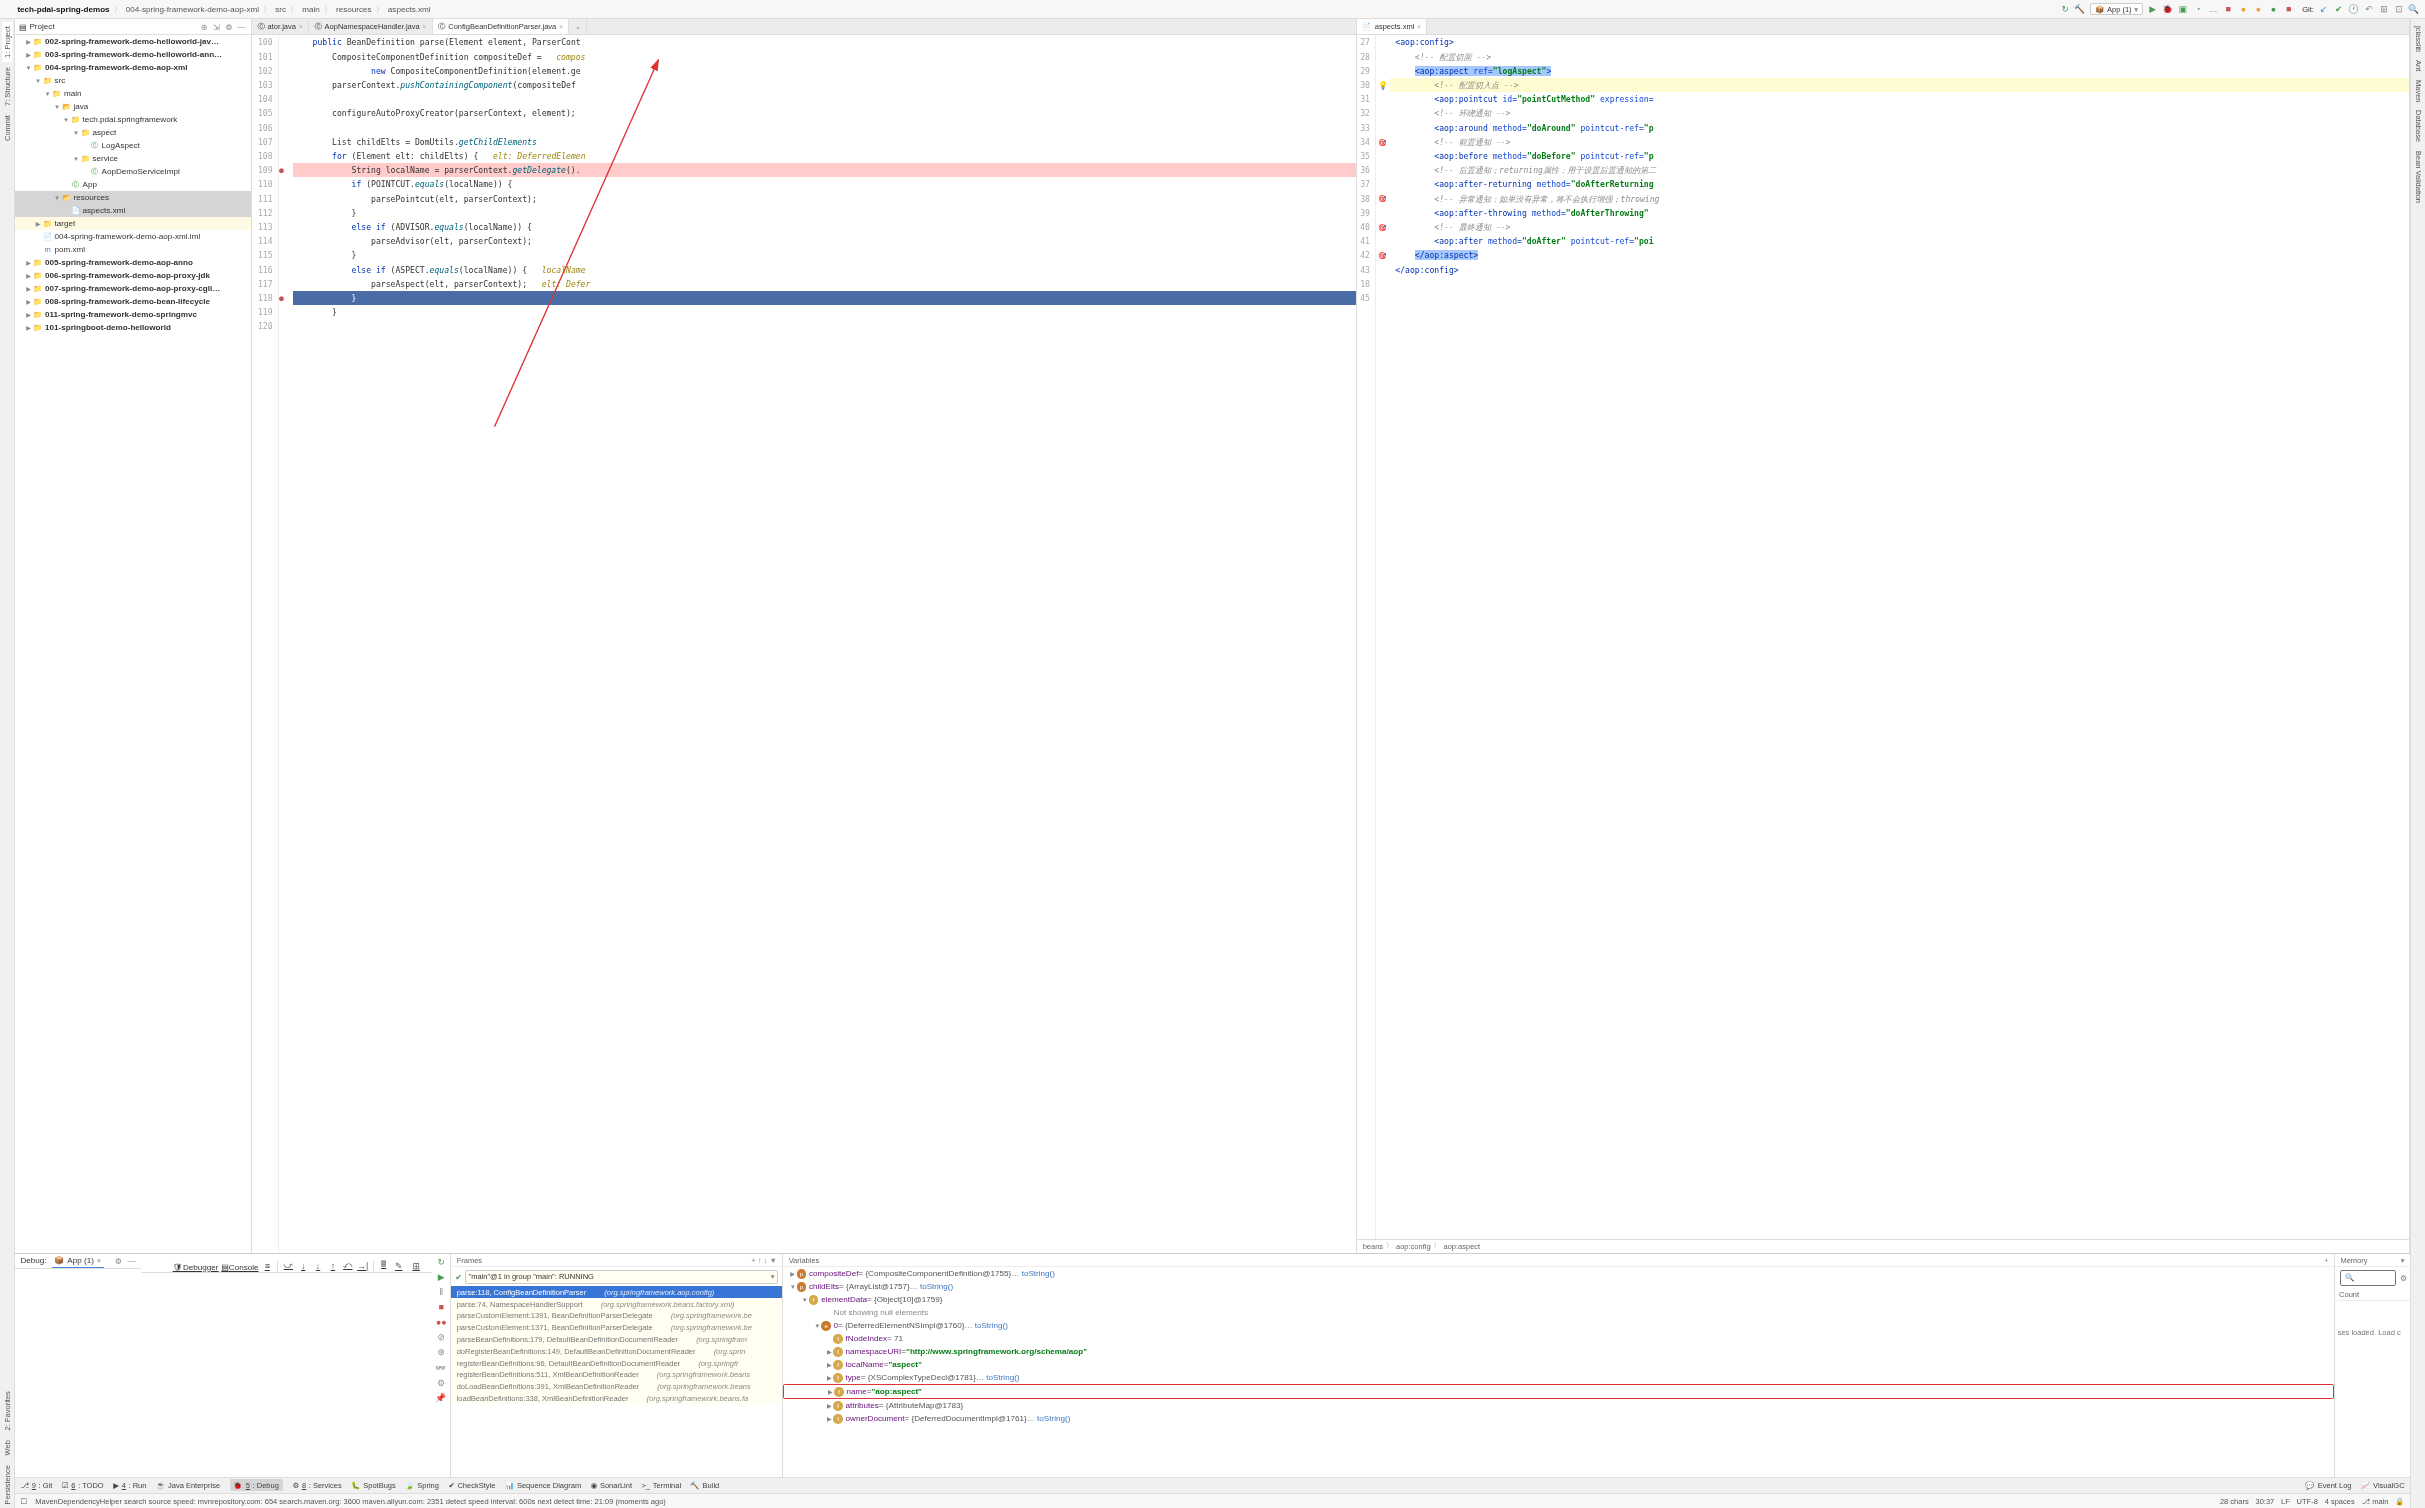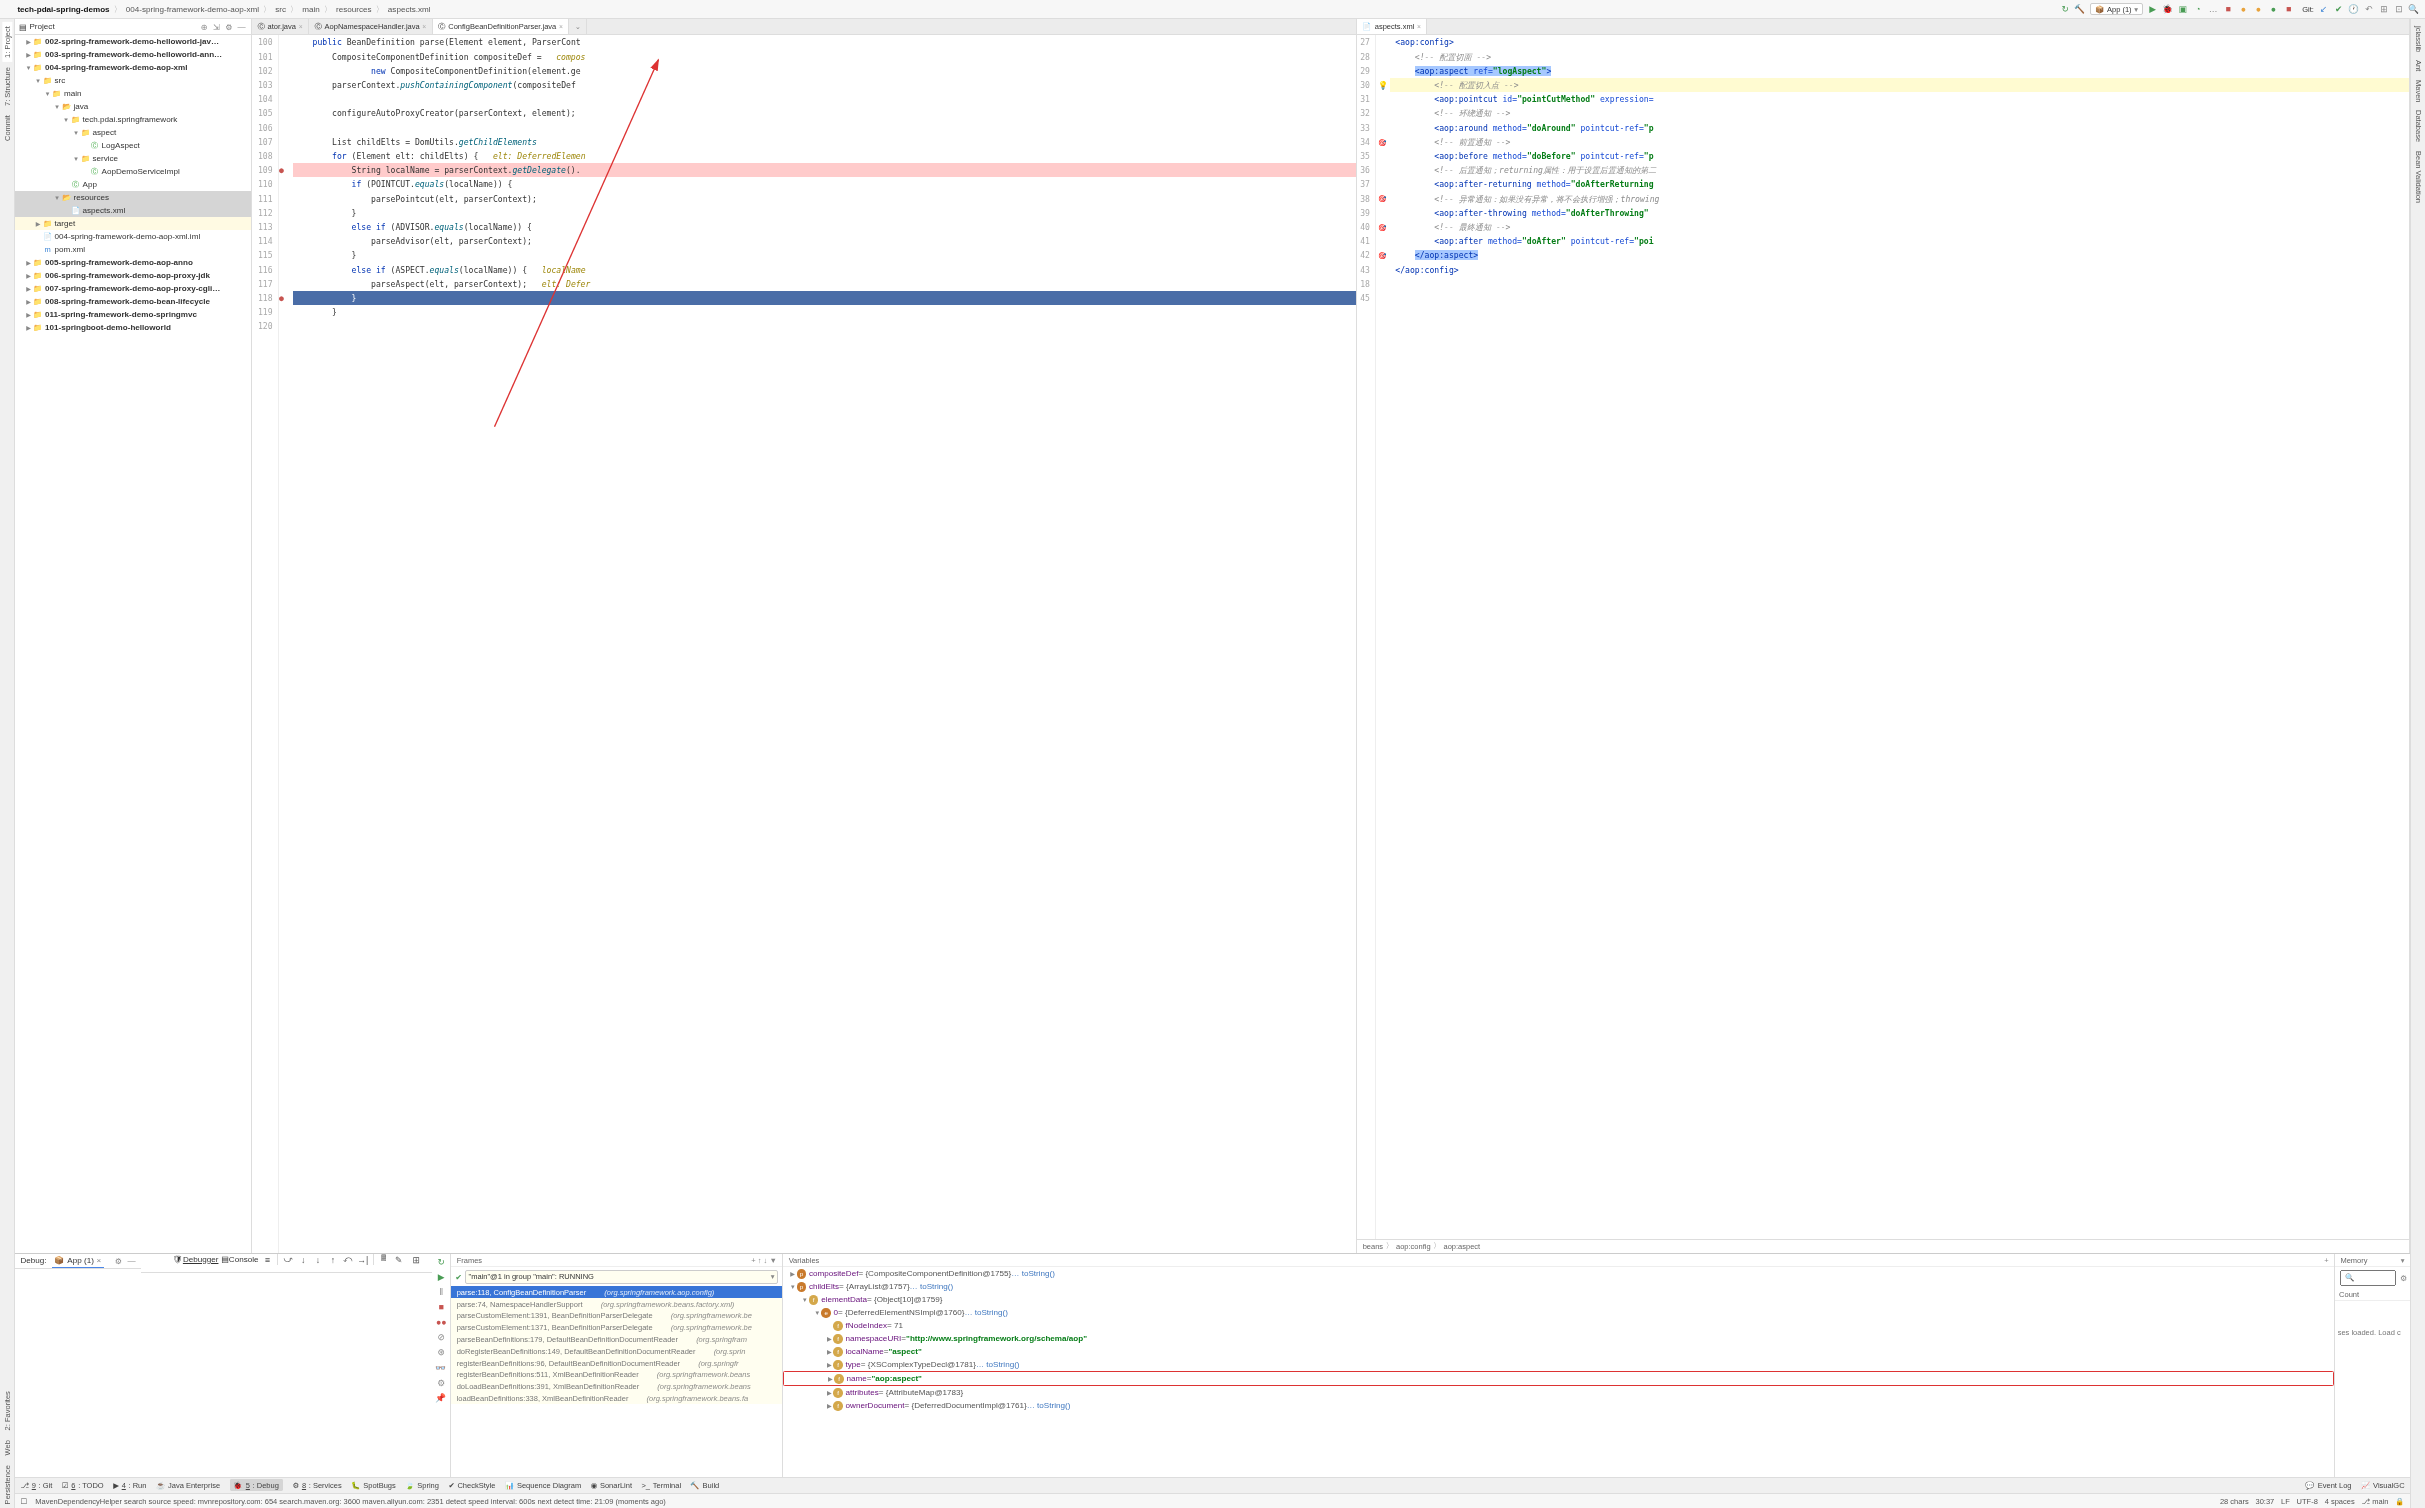--- a/index.html
+++ b/index.html
@@ -75,21 +75,21 @@
 .hl-line { background: #fffbd1; }
 
 
 .editor-crumb { height: 13.6px; border-top: 0.7px solid #ddd; background: #fff; font-size: 7.5px; color: #666; padding: 1.4px 5.4px; display: flex; align-items: center; gap: 2.7px; }
 
 
 .debug-panel { height: 224px; border-top: 0.7px solid #ccc; background: #fff; display: flex; flex-direction: row; }
 .debug-tabbar { height: 15px; display: flex; align-items: center; padding: 0 5.4px; gap: 5.4px; border-bottom: 0.7px solid #ddd; font-size: 8.1px; }
 .debug-tabbar .dtab { display: flex; align-items: center; gap: 2.7px; padding: 1.4px 2.7px; }
 .debug-tabbar .dtab.underline { border-bottom: 1.4px solid #4a86e8; }
-.debug-toolbar { height: 19px; display: flex; align-items: flex-start; padding: 0 10px; gap: 2.7px; border-bottom: 0.7px solid #ddd; }
+.debug-toolbar { height: 19px; display: flex; align-items: flex-end; padding: 0 10px; gap: 2.7px; border-bottom: 0.7px solid #ddd; text-decoration: underline; }
 .debug-toolbar .dticn { width: 12.2px; height: 12.2px; display: flex; align-items: center; justify-content: center; font-size: 8.8px; color: #555; }
 .debug-toolbar .dsep { width: 0.7px; height: 11px; background: #ddd; margin: 0 1.4px; }
 .debug-body { flex: 1; display: flex; min-height: 0; }
 .debug-left-btns { width: 19px; border-right: 0.7px solid #ddd; display: flex; flex-direction: column; align-items: center; padding-top: 2.7px; gap: 4.1px; }
 .debug-left-btns .b { width: 11px; height: 11px; font-size: 8.8px; display: flex; align-items:center; justify-content:center; }
 .frames-panel { width: 332px; border-right: 0.7px solid #ddd; display: flex; flex-direction: column; }
 .panel-head { height: 13.6px; padding: 1.4px 5.4px; font-size: 7.5px; color: #666; border-bottom: 0.7px solid #eee; display: flex; align-items: center; justify-content: space-between; }
 .thread-sel { margin: 2.7px 4.1px; display: flex; align-items: center; gap: 2.7px; }
 .thread-sel select, .thread-combo { flex: 1; font-size: 7.5px; padding: 1.4px 2.7px; border: 0.7px solid #ccc; border-radius: 2px; background: #fffef0; }
 .frame-list { flex: 1; overflow-y: auto; font-size: 7.5px; }
@@ -548,20 +548,25 @@
                   <span class="vval"> = {ArrayList@1757} </span> 
                   <span class="vlink">… toString()</span>
                 </div>
                 <div class="var-row" style="padding-left: 17.6px;">
                   <span class="arrow">▼</span>
                   <span class="vicn f">f</span>
                   <span class="vname">elementData</span>
                   <span class="vval"> = {Object[10]@1759}</span>
                 </div>
                 <div class="var-row" style="padding-left: 30px;">
+                  <span class="arrow"></span>
+                  <span style="width:12.2px;display:inline-block"></span>
+                  <span class="gray">Not showing null elements</span>
+                </div>
+                <div class="var-row" style="padding-left: 30px;">
                   <span class="arrow">▼</span>
                   <span class="vicn e">e</span>
                   <span class="vname">0</span>
                   <span class="vval"> = {DeferredElementNSImpl@1760} </span> 
                   <span class="vlink">… toString()</span>
                 </div>
                 <div class="var-row" style="padding-left: 42px;">
                   <span class="arrow"></span>
                   <span class="vicn f">f</span>
                   <span class="vname">fNodeIndex</span>

